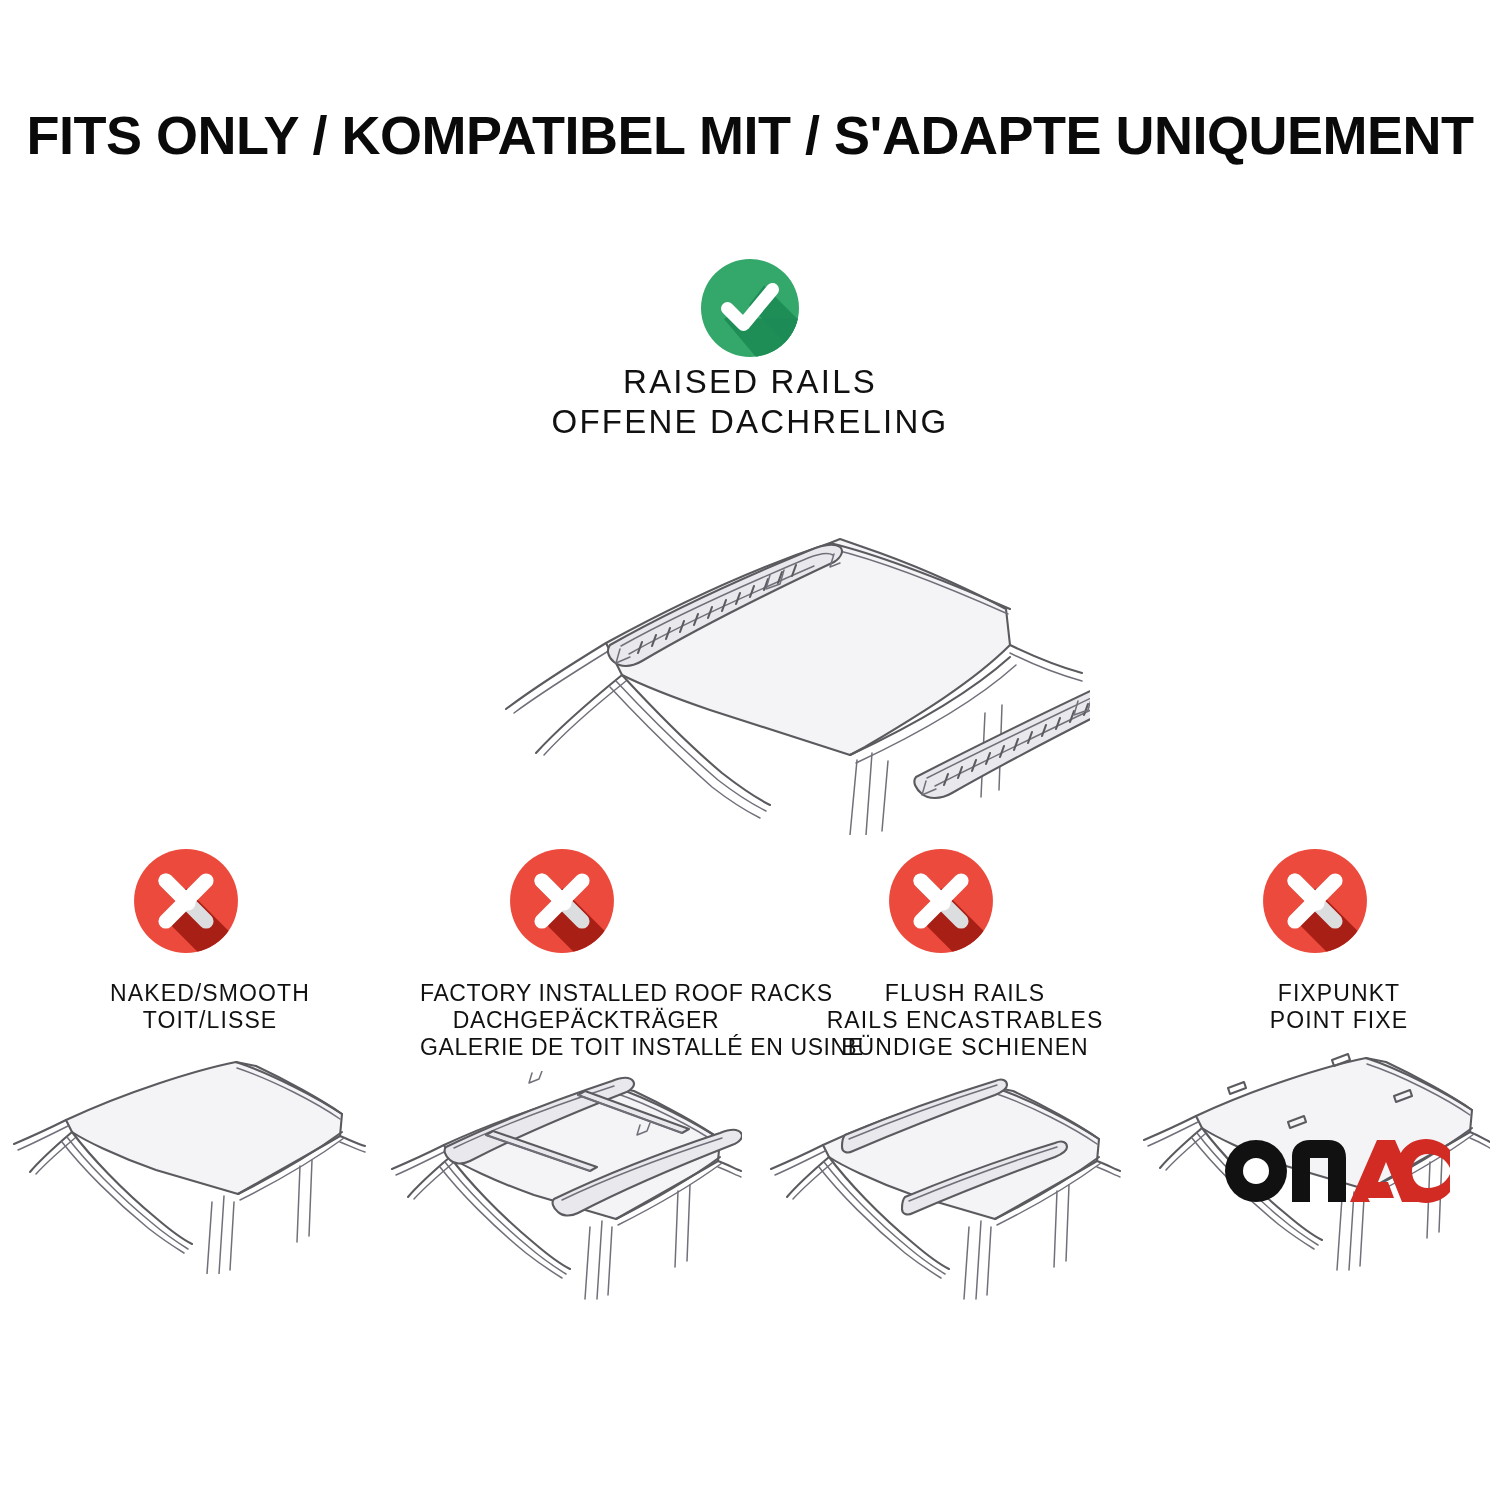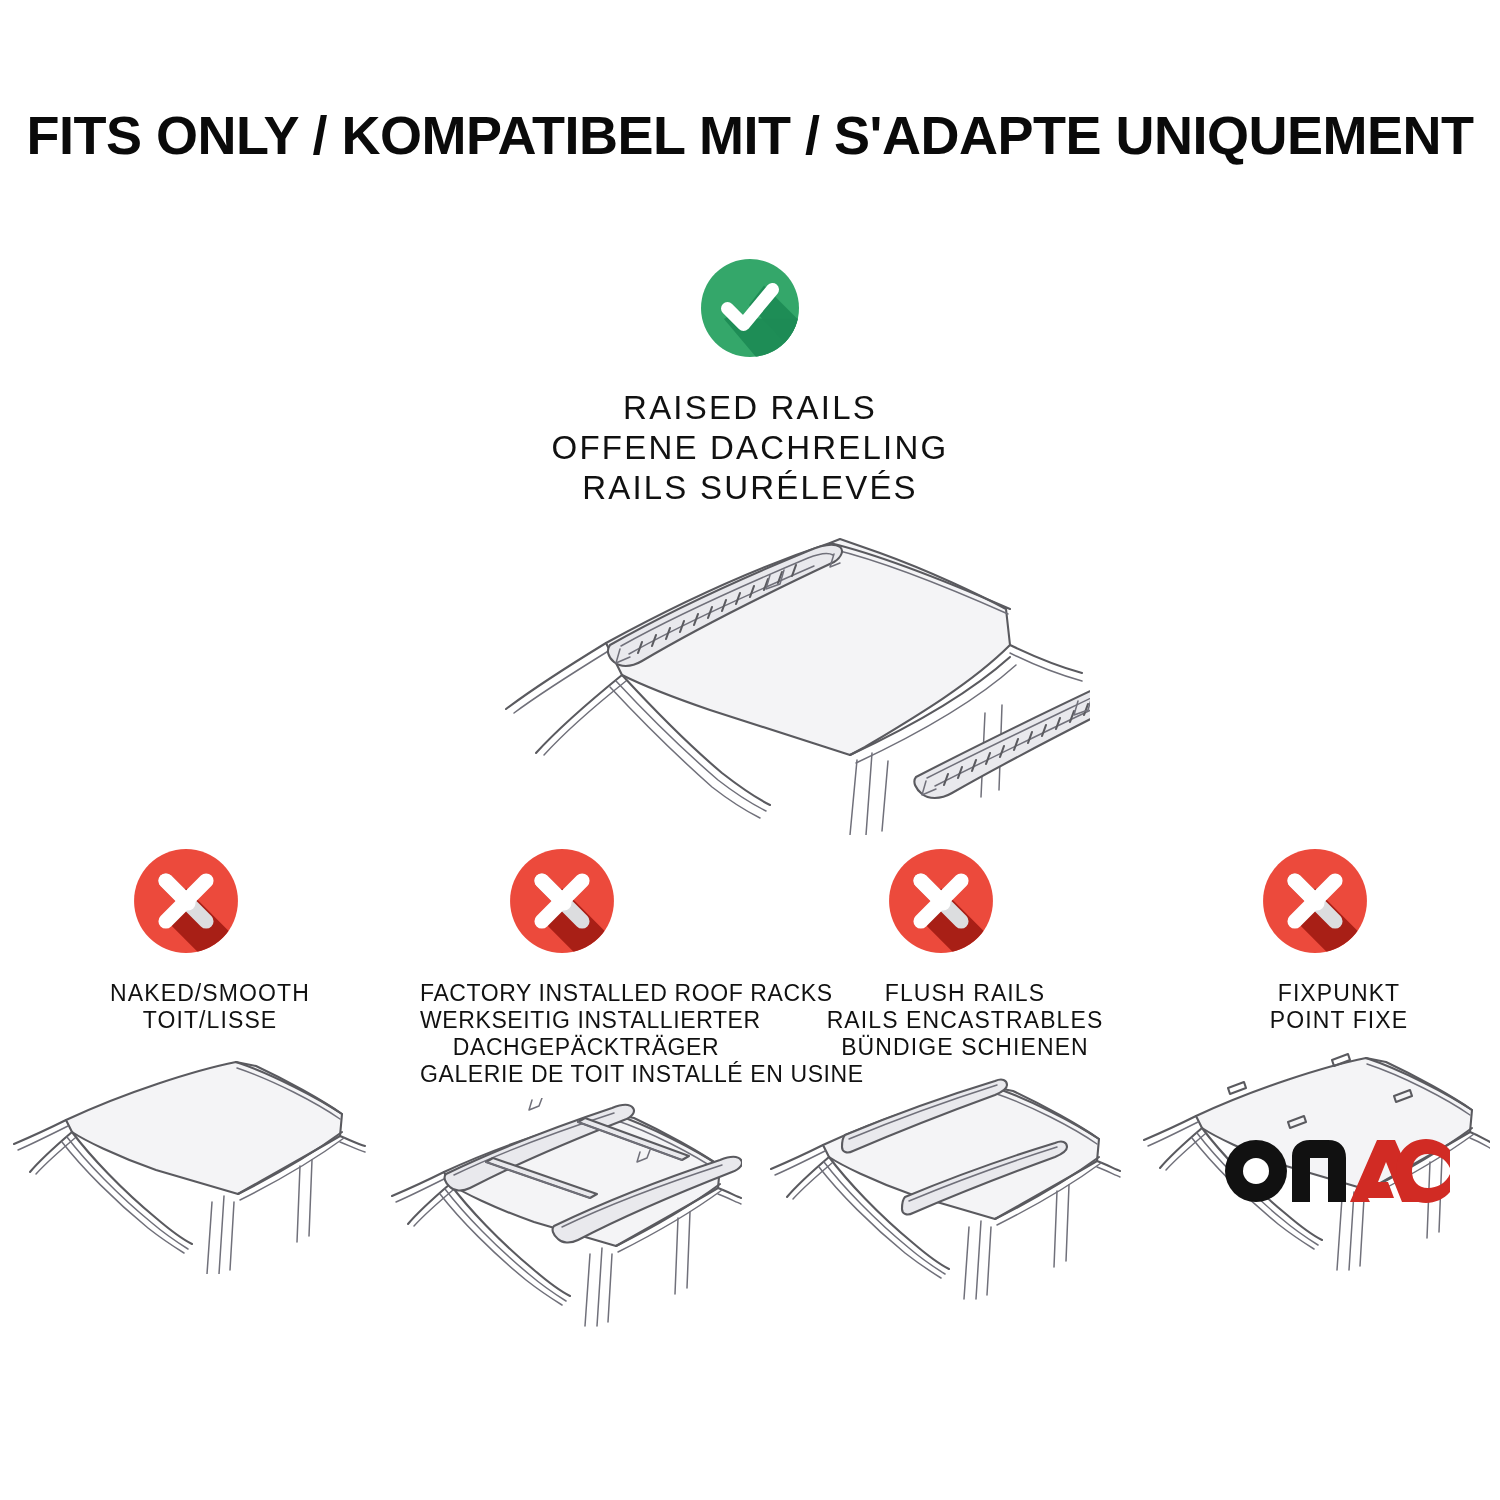--- a/index.html
+++ b/index.html
@@ -30,21 +30,20 @@
   .fits-block{
     position:absolute;
     left:0; right:0; top:258px;
     text-align:center;
   }
   .icon-wrap{
     display:block;
     margin:0 auto;
   }
   .fits-caption{
-    margin-top:26px;
     font-size:33px;
     line-height:40px;
     letter-spacing:2.2px;
     font-weight:400;
     color:#111;
   }
   .fits-caption div{white-space:nowrap;}
 
   .hero-art{
     position:absolute;
@@ -127,21 +126,20 @@
           <polygon points="38.5,52 47,60.5 99,60.5 99,99 56,99 24,61" fill="#1e8b55" opacity="0.95"></polygon>
           <polygon points="64,27.5 99,62.5 99,99 49,47" fill="#1e8b55" opacity="0.95"></polygon>
         </g>
         <path d="M27.5 50.5 L43.5 66.5 L72.5 31.5" fill="none" stroke="#ffffff" stroke-width="13" stroke-linecap="round" stroke-linejoin="round"></path>
       </svg>
     </span>
 
     <div class="fits-caption">
       <div>RAISED RAILS</div>
       <div>OFFENE DACHRELING</div>
-      <div>RAILS SURÉLEVÉS</div>
     </div>
   </div>
 
   <div class="hero-art art">
     <svg width="680" height="330" viewBox="0 0 680 330" aria-hidden="true">
 
       <path class="fillpanel" d="M196,138 C280,92 360,58 420,38 L430,34 L470,48 C520,66 570,90 596,104
                L600,140 C560,180 500,215 455,242 L440,250 L300,205 C262,192 228,178 212,170 Z" fill="#ffffff" stroke="#5a5a5f" stroke-width="2.1"></path>
 
       <path d="M420,38 C470,50 545,80 600,104"></path>
@@ -287,21 +285,20 @@
           </g>
           <g stroke-linecap="round">
             <line x1="31" y1="31" x2="69" y2="69" stroke="#dcdddf" stroke-width="14"></line>
             <line x1="69" y1="31" x2="31" y2="69" stroke="#ffffff" stroke-width="14"></line>
             <line x1="31" y1="31" x2="52" y2="52" stroke="#ffffff" stroke-width="14"></line>
           </g>
         </svg>
       </span>
       <div class="col-caption">
         <div>FACTORY INSTALLED ROOF RACKS</div>
-        <div>WERKSEITIG INSTALLIERTER</div>
         <div>DACHGEPÄCKTRÄGER</div>
         <div>GALERIE DE TOIT INSTALLÉ EN USINE</div>
       </div>
       <div class="col-art art">
         <svg width="360" height="230" viewBox="0 0 360 230" aria-hidden="true">
           <path class="fillpanel" d="M62,74 C122,46 192,24 232,16 L252,20 C282,34 318,54 338,68
                    L336,90 C302,110 262,132 234,148 L152,124 C112,110 80,94 68,86 Z" fill="#ffffff"></path>
           <path d="M232,16 C268,28 314,52 338,68"></path>
           <path class="thin" d="M233,22 C269,34 313,57 336,73"></path>
           <path d="M62,74 C46,82 24,92 10,98"></path>

